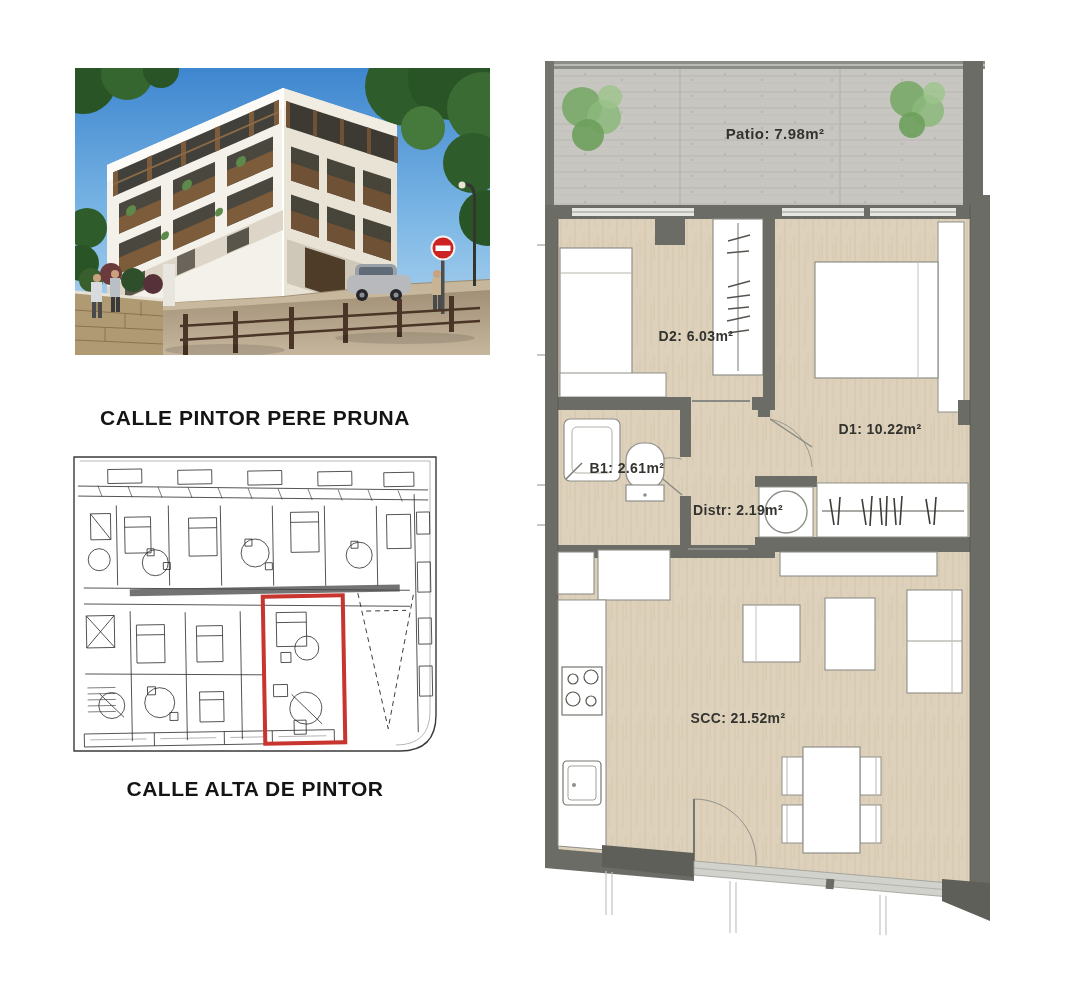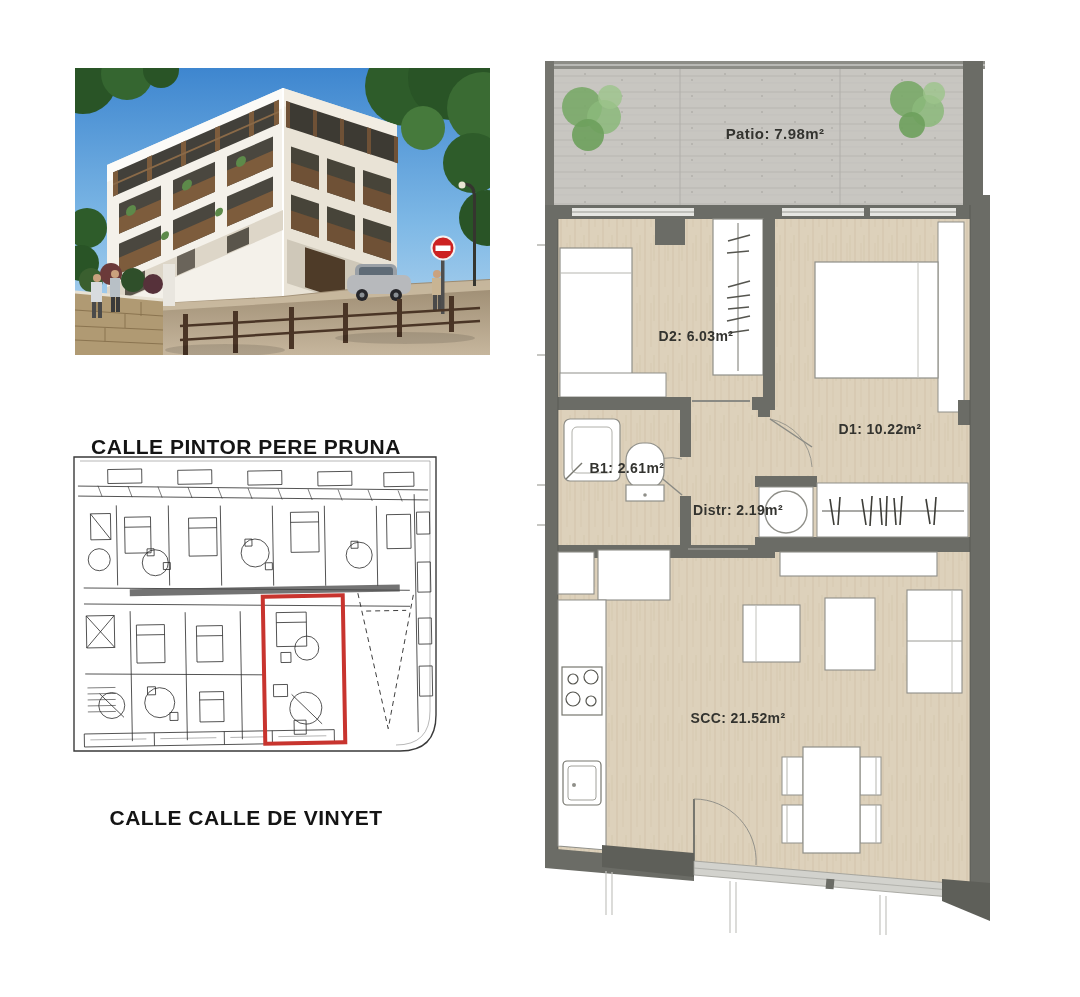--- a/index.html
+++ b/index.html
@@ -1,20 +1,20 @@
 <!DOCTYPE html>
 <html><head>
 <meta charset="utf-8">
 <style>
   html,body{margin:0;padding:0;background:#ffffff;}
   #canvas{position:relative;width:1080px;height:997px;background:#ffffff;overflow:hidden;
           font-family:"Liberation Sans", sans-serif;}
   .abs{position:absolute;}
   .caption{position:absolute;font-weight:700;color:#141414;letter-spacing:.5px;
-           font-size:21px;text-align:center;width:370px;left:61px;margin-top:29px;}
+           font-size:21px;text-align:center;width:370px;left:70px;}
   svg text{font-family:"Liberation Sans", sans-serif;font-weight:700;fill:#33332f;letter-spacing:.4px;}
 </style>
 </head>
 <body>
 
 <div id="canvas">
 
   <svg class="abs" style="left:75px;top:68px" width="415" height="287" viewBox="0 0 415 287">
     <defs>
       <linearGradient id="sky" x1="0" y1="0" x2="0" y2="1">
@@ -305,21 +305,21 @@
           <line x1="18" y1="284" x2="74" y2="284"></line>
           <line x1="88" y1="284" x2="144" y2="284"></line>
           <line x1="158" y1="284" x2="194" y2="284"></line>
           <line x1="206" y1="284" x2="254" y2="284"></line>
         </g>
     </g>
 
     <rect x="194" y="143" width="80" height="147" fill="none" stroke="#c8342e" stroke-width="4" transform="rotate(-1 234 216)"></rect>
   </svg>
 
-  <div class="caption" style="top:777px">CALLE CALLE DE VINYET</div>
+  <div class="caption" style="top:777px">CALLE ALTA DE PINTOR</div>
 
   <svg class="abs" style="left:530px;top:55px" width="470" height="880" viewBox="0 0 470 880">
     <defs>
       <pattern id="wood" patternUnits="userSpaceOnUse" width="14" height="60">
         <rect width="14" height="60" fill="#ddd1bb"></rect>
         <line x1="3" y1="0" x2="3" y2="60" stroke="#d3c4ab" stroke-width="1"></line>
         <line x1="9" y1="8" x2="9" y2="52" stroke="#d7c9b1" stroke-width="1"></line>
         <line x1="12" y1="0" x2="12" y2="26" stroke="#d0c1a7" stroke-width=".6"></line>
       </pattern>
       <pattern id="conc" patternUnits="userSpaceOnUse" width="70" height="16">

